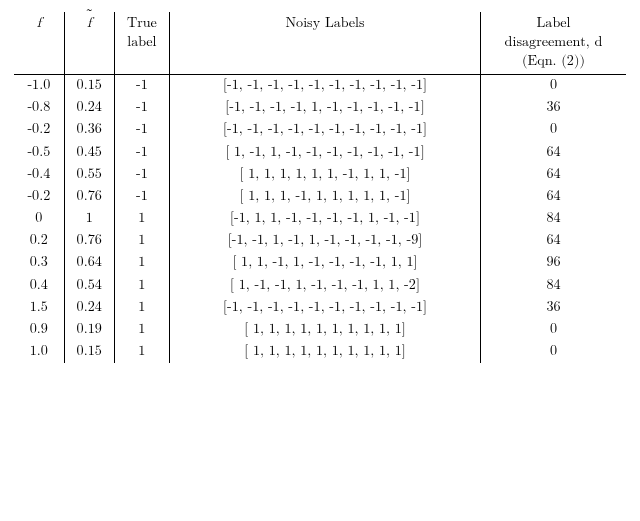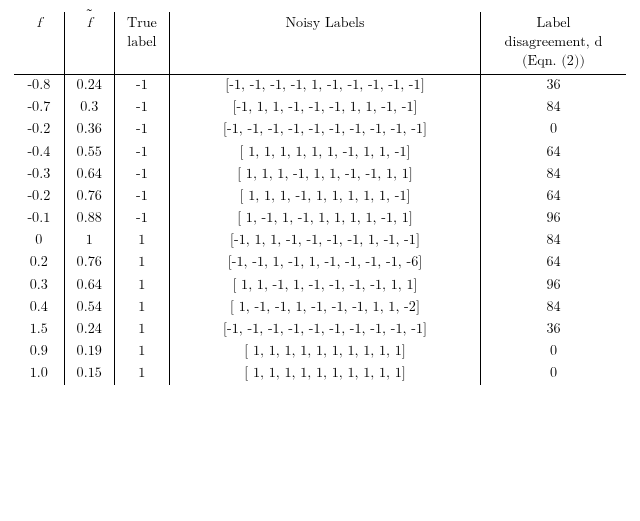--- a/index.html
+++ b/index.html
@@ -97,80 +97,73 @@
           <div class="hdr-multi">
             <span>Label</span>
             <span>disagreement, d</span>
             <span>(Eqn. (2))</span>
           </div>
         </th>
       </tr>
   </thead>
   <tbody id="body">
       <tr>
+        <td class="vline-r">-1.0</td>
+        <td class="vline-r">0.15</td>
+        <td class="vline-r">-1</td>
+        <td class="vline-r">[-1, -1, -1, -1, -1, -1, -1, -1, -1, -1]</td>
+        <td>0</td>
+      </tr>
+      <tr>
         <td class="vline-r">-0.8</td>
         <td class="vline-r">0.24</td>
         <td class="vline-r">-1</td>
         <td class="vline-r">[-1, -1, -1, -1, 1, -1, -1, -1, -1, -1]</td>
         <td>36</td>
       </tr>
       <tr>
-        <td class="vline-r">-0.7</td>
-        <td class="vline-r">0.3</td>
-        <td class="vline-r">-1</td>
-        <td class="vline-r">[-1, 1, 1, -1, -1, -1, 1, 1, -1, -1]</td>
-        <td>84</td>
-      </tr>
-      <tr>
         <td class="vline-r">-0.2</td>
         <td class="vline-r">0.36</td>
         <td class="vline-r">-1</td>
         <td class="vline-r">[-1, -1, -1, -1, -1, -1, -1, -1, -1, -1]</td>
         <td>0</td>
       </tr>
       <tr>
+        <td class="vline-r">-0.5</td>
+        <td class="vline-r">0.45</td>
+        <td class="vline-r">-1</td>
+        <td class="vline-r">[ 1, -1, 1, -1, -1, -1, -1, -1, -1, -1]</td>
+        <td>64</td>
+      </tr>
+      <tr>
         <td class="vline-r">-0.4</td>
         <td class="vline-r">0.55</td>
         <td class="vline-r">-1</td>
         <td class="vline-r">[ 1, 1, 1, 1, 1, 1, -1, 1, 1, -1]</td>
         <td>64</td>
       </tr>
       <tr>
-        <td class="vline-r">-0.3</td>
-        <td class="vline-r">0.64</td>
-        <td class="vline-r">-1</td>
-        <td class="vline-r">[ 1, 1, 1, -1, 1, 1, -1, -1, 1, 1]</td>
-        <td>84</td>
-      </tr>
-      <tr>
         <td class="vline-r">-0.2</td>
         <td class="vline-r">0.76</td>
         <td class="vline-r">-1</td>
         <td class="vline-r">[ 1, 1, 1, -1, 1, 1, 1, 1, 1, -1]</td>
         <td>64</td>
       </tr>
       <tr>
-        <td class="vline-r">-0.1</td>
-        <td class="vline-r">0.88</td>
-        <td class="vline-r">-1</td>
-        <td class="vline-r">[ 1, -1, 1, -1, 1, 1, 1, 1, -1, 1]</td>
-        <td>96</td>
-      </tr>
-      <tr>
         <td class="vline-r">0</td>
         <td class="vline-r">1</td>
         <td class="vline-r">1</td>
         <td class="vline-r">[-1, 1, 1, -1, -1, -1, -1, 1, -1, -1]</td>
         <td>84</td>
       </tr>
       <tr>
         <td class="vline-r">0.2</td>
         <td class="vline-r">0.76</td>
         <td class="vline-r">1</td>
-        <td class="vline-r">[-1, -1, 1, -1, 1, -1, -1, -1, -1, -6]</td>
+        <td class="vline-r">[-1, -1, 1, -1, 1, -1, -1, -1, -1, -9]</td>
         <td>64</td>
       </tr>
       <tr>
         <td class="vline-r">0.3</td>
         <td class="vline-r">0.64</td>
         <td class="vline-r">1</td>
         <td class="vline-r">[ 1, 1, -1, 1, -1, -1, -1, -1, 1, 1]</td>
         <td>96</td>
       </tr>
       <tr>

